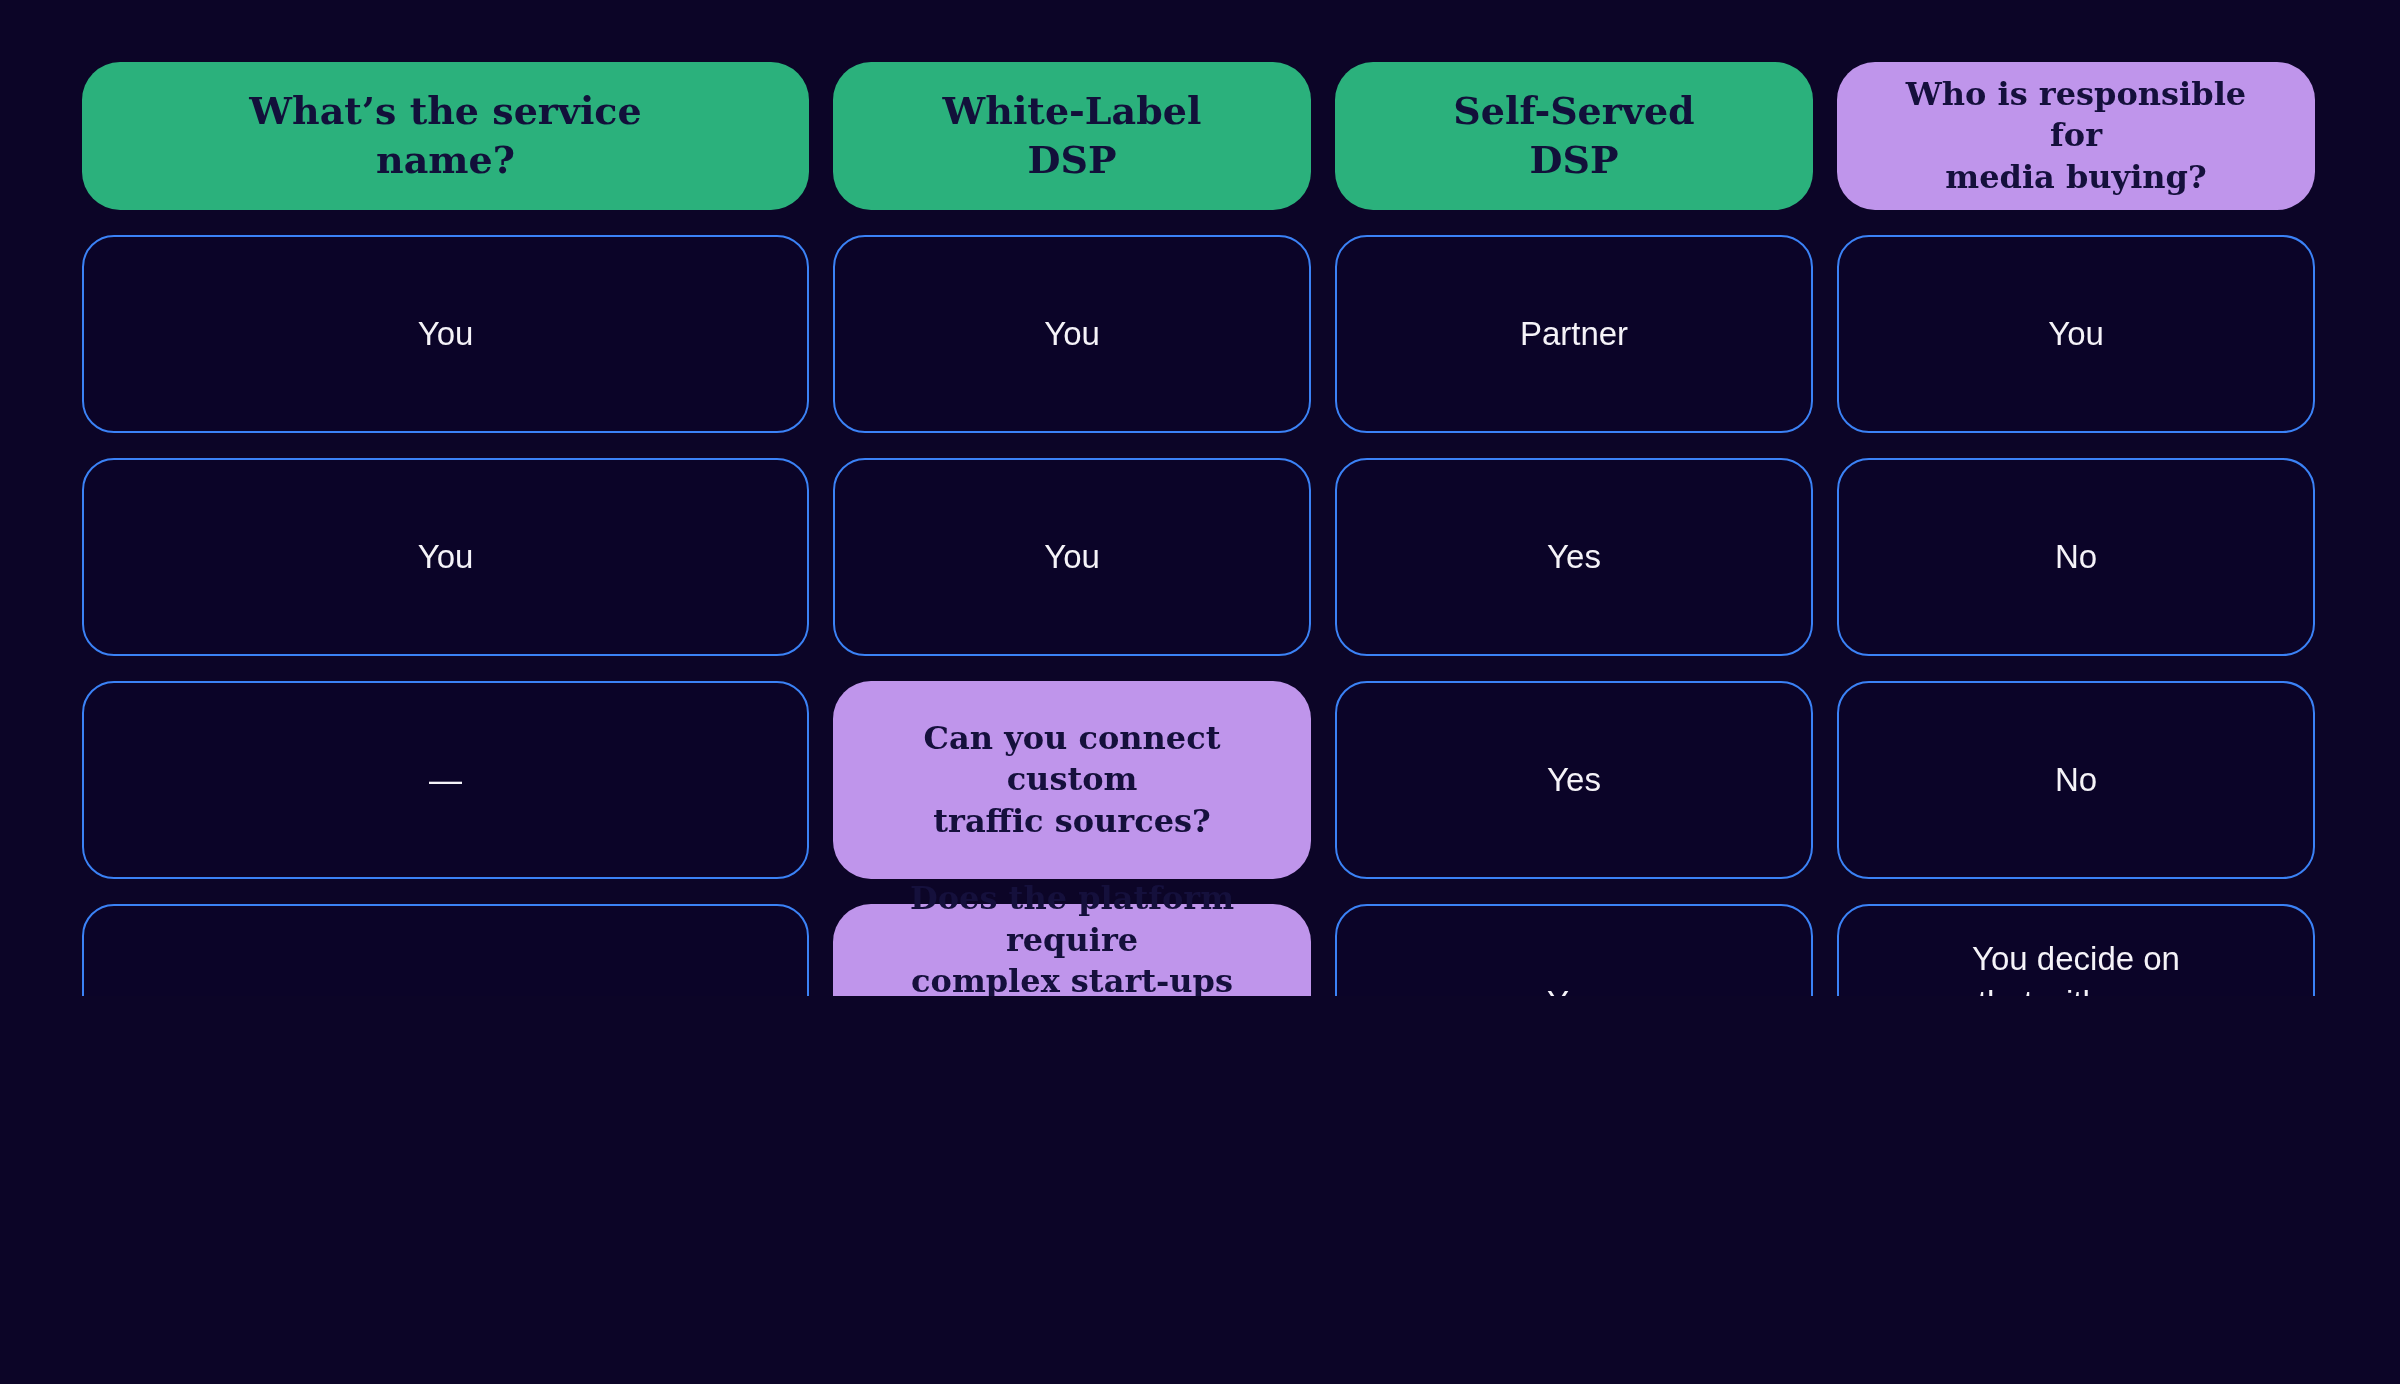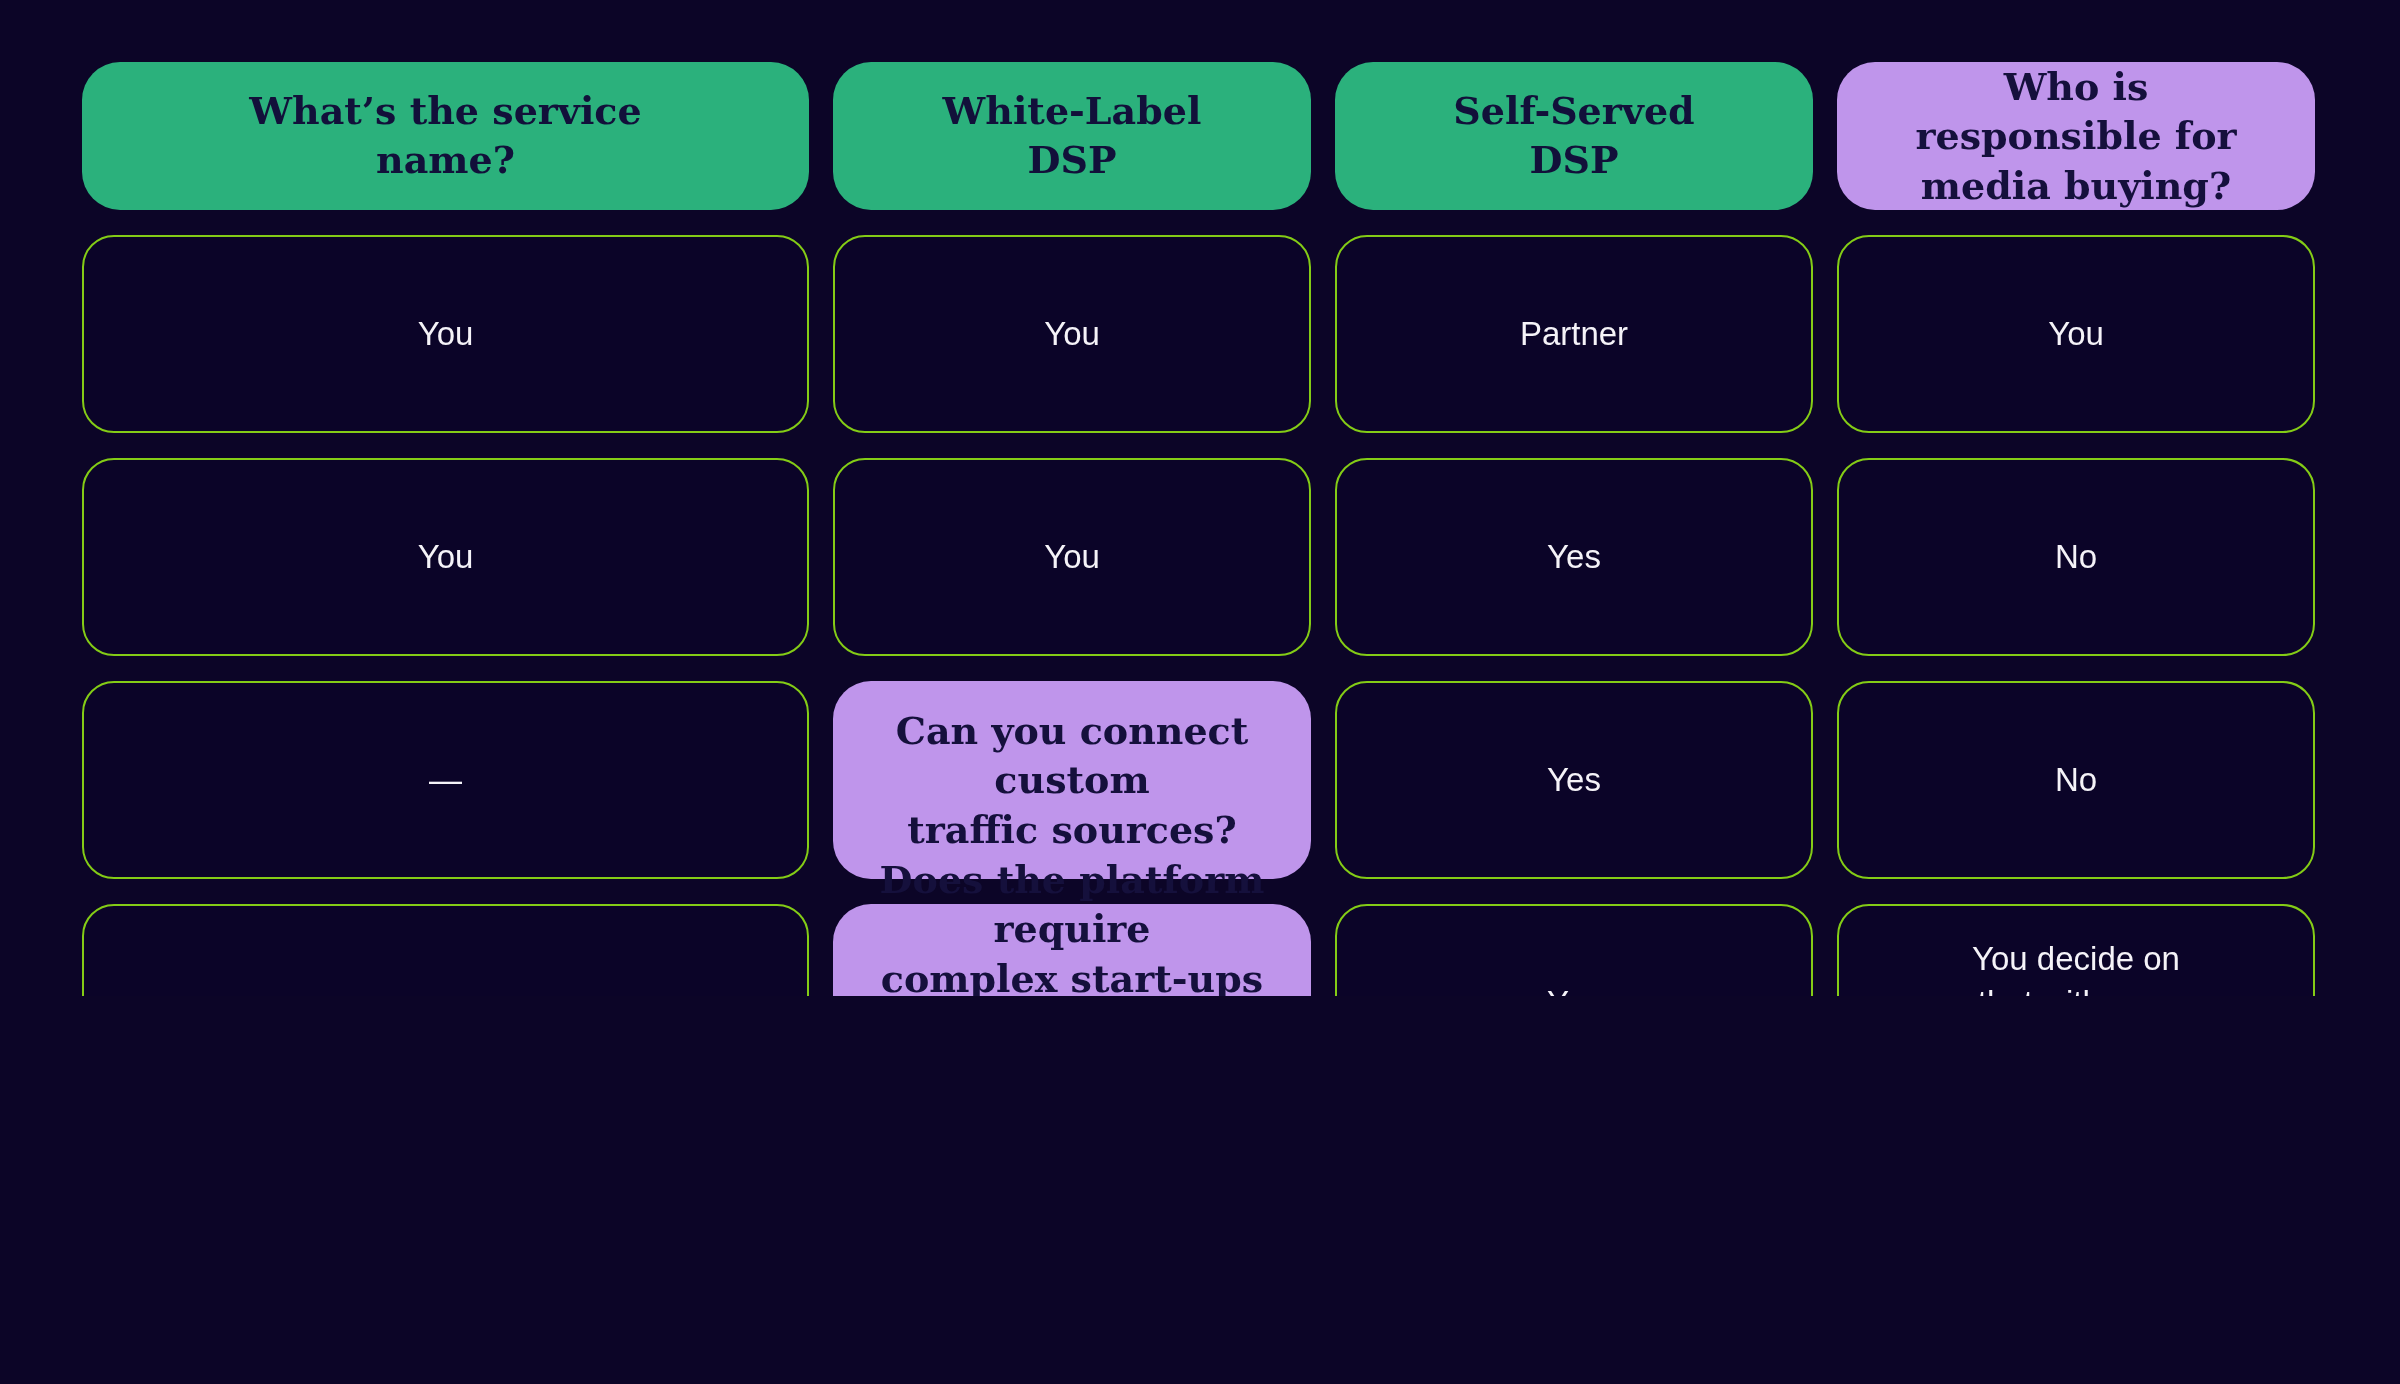--- a/index.html
+++ b/index.html
@@ -42,27 +42,27 @@
     font-size: 38px;
     line-height: 1.28;
     padding: 0 30px;
   }
   .question-box {
     background: #bf95eb;
     border-radius: 38px;
     color: #15103c;
     font-family: "DejaVu Serif", serif;
     font-weight: bold;
-    font-size: 38px;
+    font-size: 32px;
     line-height: 1.3;
     padding: 0 40px;
   }
   .answer-cell {
     background: #0b0428;
-    border: 2px solid #84cc16;
+    border: 2px solid #3b82f6;
     border-radius: 32px;
     color: #f5f3f8;
     font-family: "Liberation Sans", sans-serif;
     font-weight: 400;
     font-size: 33px;
     line-height: 1.33;
     padding: 0 24px;
   }
 </style>
 </head>

